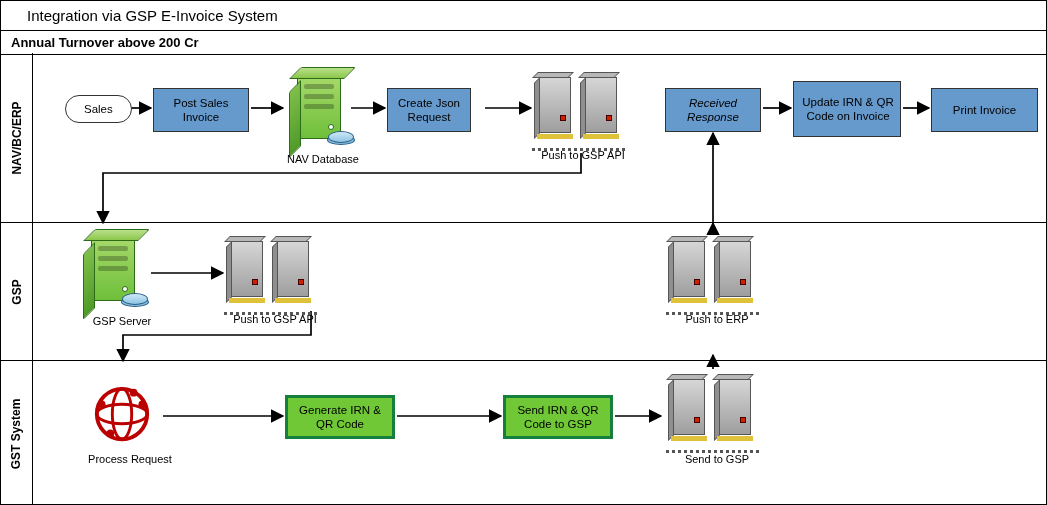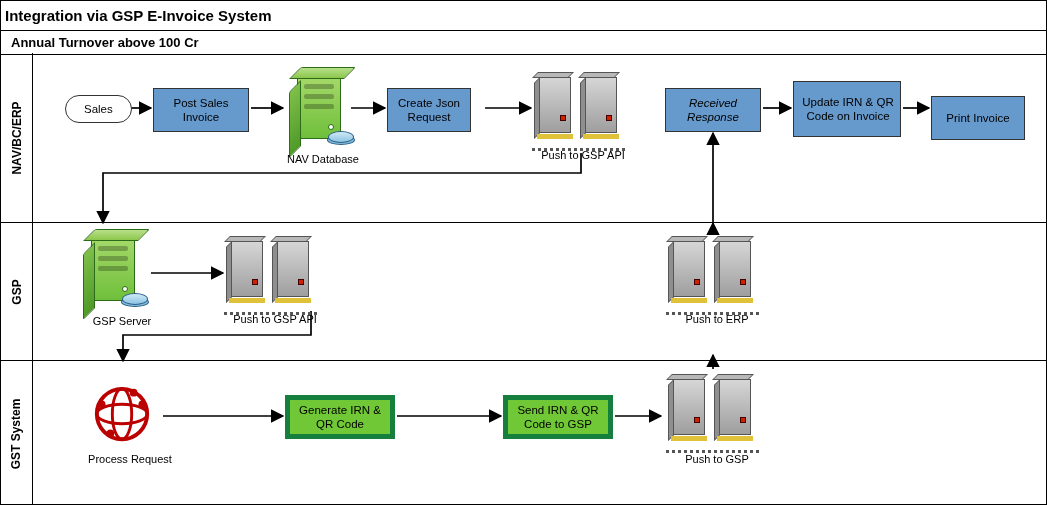--- a/index.html
+++ b/index.html
@@ -1,30 +1,30 @@
 <!DOCTYPE html>
 <html><head>
 <meta charset="utf-8">
 <style>
   * { box-sizing: border-box; }
   body { margin:0; font-family: Verdana, Geneva, sans-serif; background:#fff; color:#000; }
   .frame { width:1047px; height:505px; border:1px solid #000; position:relative; overflow:hidden; }
-  .title { border-bottom:1px solid #000; padding:6px 4px; font-size:15px; font-weight:700; }
+  .title { border-bottom:1px solid #000; padding:6px 26px; font-size:15px; font-weight:400; }
   .subtitle { border-bottom:1px solid #000; padding:4px 10px; font-size:13px; font-weight:700; }
 
   .lanes { position:absolute; top:52px; bottom:0; left:0; right:0; }
   .lane { position:absolute; left:0; right:0; border-bottom:1px solid #000; }
   .lane:last-child { border-bottom:none; }
   .lane-label { position:absolute; left:0; top:0; bottom:0; width:32px; border-right:1px solid #000; display:flex; align-items:center; justify-content:center; }
   .lane-label span { transform:rotate(-90deg); white-space:nowrap; font-size:12px; font-weight:600; }
   .lane-body { position:absolute; left:32px; right:0; top:0; bottom:0; overflow:visible; z-index:1; }
 
   .node { position:absolute; font-size:11.5px; text-align:center; display:flex; align-items:center; justify-content:center; line-height:1.25; }
   .box-blue { background:#6699cc; border:1px solid #333; padding:4px 6px; }
-  .box-green { background:#71c837; border:5px solid #15803d; padding:4px 6px; }
+  .box-green { background:#71c837; border:3px solid #15803d; padding:4px 6px; }
   .pill { border:1px solid #333; border-radius:18px; padding:6px 18px; background:#fff; }
   .caption { font-size:11px; text-align:center; position:absolute; }
 
   
   svg.svg-overlay { z-index:0; }
   .node, .caption { z-index:2; }
 
   
   .server-green { position:absolute; }
   .server-green .body { position:relative; width:44px; height:64px; background:linear-gradient(#a6d96a,#6fbf3b); border:1px solid #2c6b17; border-radius:3px; }
@@ -54,21 +54,21 @@
   
   svg.svg-overlay { position:absolute; left:0; top:0; overflow:visible; pointer-events:none; }
   .arrowline { stroke:#000; stroke-width:1.7; fill:none; marker-end:url(#ah); }
 </style>
 </head>
 <body>
 
 <div class="frame">
 
   <div class="title">Integration via GSP E-Invoice System</div>
-  <div class="subtitle">Annual Turnover above 100 Cr</div>
+  <div class="subtitle">Annual Turnover above 200 Cr</div>
 
   <div class="lanes">
 
     <svg class="svg-overlay" width="0" height="0">
       <defs>
         <marker id="ah" viewBox="0 0 10 10" refX="9" refY="5" markerWidth="8" markerHeight="8" orient="auto">
           <path d="M0,0 L10,5 L0,10 z" fill="#000"></path>
         </marker>
       </defs>
     </svg>
@@ -135,21 +135,21 @@
         <div class="caption" style="left:500px; top:96px; width:100px;">Push to GSP API</div>
 
         <div class="node box-blue" style="left:632px; top:35px; width:96px; height:44px;font-style:italic;">
             <span>Received Response</span>
           </div>
 
         <div class="node box-blue" style="left:760px; top:28px; width:108px; height:56px;padding-left:8px;">
             <span>Update IRN &amp; QR Code on Invoice</span>
           </div>
 
-        <div class="node box-blue" style="left:898px; top:43px; width:94px; height:44px;align-items:center;">
+        <div class="node box-blue" style="left:898px; top:35px; width:107px; height:44px;align-items:center;">
             <span>Print Invoice</span>
           </div>
 
       </div>
     </div>
 
     <div class="lane" style="top:170px; height:138px;">
       <div class="lane-label">
         <span>GSP</span>
       </div>
@@ -260,19 +260,19 @@
             </div>
           <div class="rack r2">
               <div class="top"></div>
               <div class="side"></div>
               <div class="front"></div>
               <div class="led"></div>
               <div class="foot"></div>
             </div>
           <div class="rack-foot-shadow"></div>
         </div>
-        <div class="caption" style="left:634px; top:92px; width:100px;">Push to GSP</div>
+        <div class="caption" style="left:634px; top:92px; width:100px;">Send to GSP</div>
 
       </div>
     </div>
 
   </div>
 </div>
 
 </body></html>

